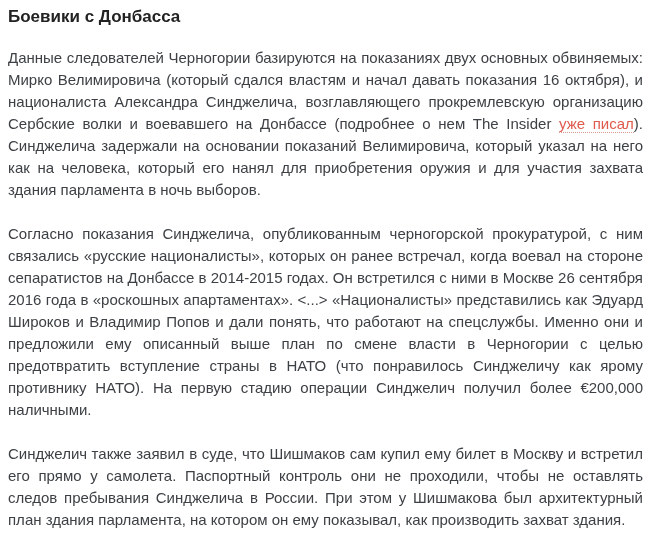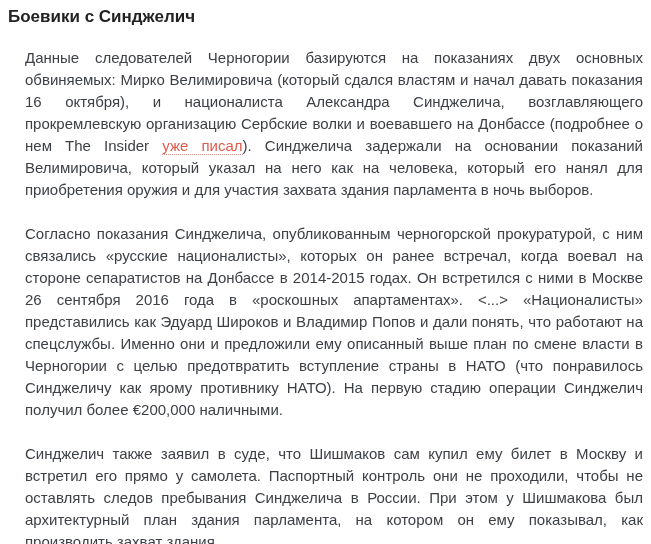--- a/index.html
+++ b/index.html
@@ -22,35 +22,35 @@
     font-weight: 700;
     color: #222222;
     margin: 0 0 20px 0;
     line-height: 20px;
   }
   .paragraph {
     font-size: 15px;
     line-height: 22px;
     color: #3d4145;
     text-align: justify;
-    margin: 0 0 22px 17px;
+    margin: 0 0 22px 0;
   }
   .inline-link {
     color: #df5a4c;
     text-decoration: none;
     border-bottom: 1px dotted #d79a90;
     cursor: pointer;
   }
 </style>
 </head>
 <body>
 
 <div class="article">
 
-  <h1 class="article-title">Боевики с Синджелич</h1>
+  <h1 class="article-title">Боевики с Донбасса</h1>
 
   <p class="paragraph"><span>Данные следователей Черногории базируются на показаниях двух основных обвиняемых: Мирко Велимировича (который сдался властям и начал давать показания 16 октября), и националиста Александра Синджелича, возглавляющего прокремлевскую организацию Сербские волки и воевавшего на Донбассе (подробнее о нем The Insider </span><a class="inline-link">уже писал</a><span>). Синджелича задержали на основании показаний Велимировича, который указал на него как на человека, который его нанял для приобретения оружия и для участия захвата здания парламента в ночь выборов.</span></p>
 
   <p class="paragraph">Согласно показания Синджелича, опубликованным черногорской прокуратурой, с ним связались «русские националисты», которых он ранее встречал, когда воевал на стороне сепаратистов на Донбассе в 2014-2015 годах. Он встретился с ними в Москве 26 сентября 2016 года в «роскошных апартаментах». &lt;...&gt; «Националисты» представились как Эдуард Широков и Владимир Попов и дали понять, что работают на спецслужбы. Именно они и предложили ему описанный выше план по смене власти в Черногории с целью предотвратить вступление страны в НАТО (что понравилось Синджеличу как ярому противнику НАТО). На первую стадию операции Синджелич получил более €200,000 наличными.</p>
 
   <p class="paragraph">Синджелич также заявил в суде, что Шишмаков сам купил ему билет в Москву и встретил его прямо у самолета. Паспортный контроль они не проходили, чтобы не оставлять следов пребывания Синджелича в России. При этом у Шишмакова был архитектурный план здания парламента, на котором он ему показывал, как производить захват здания.</p>
 
 </div>
 
 </body></html>

